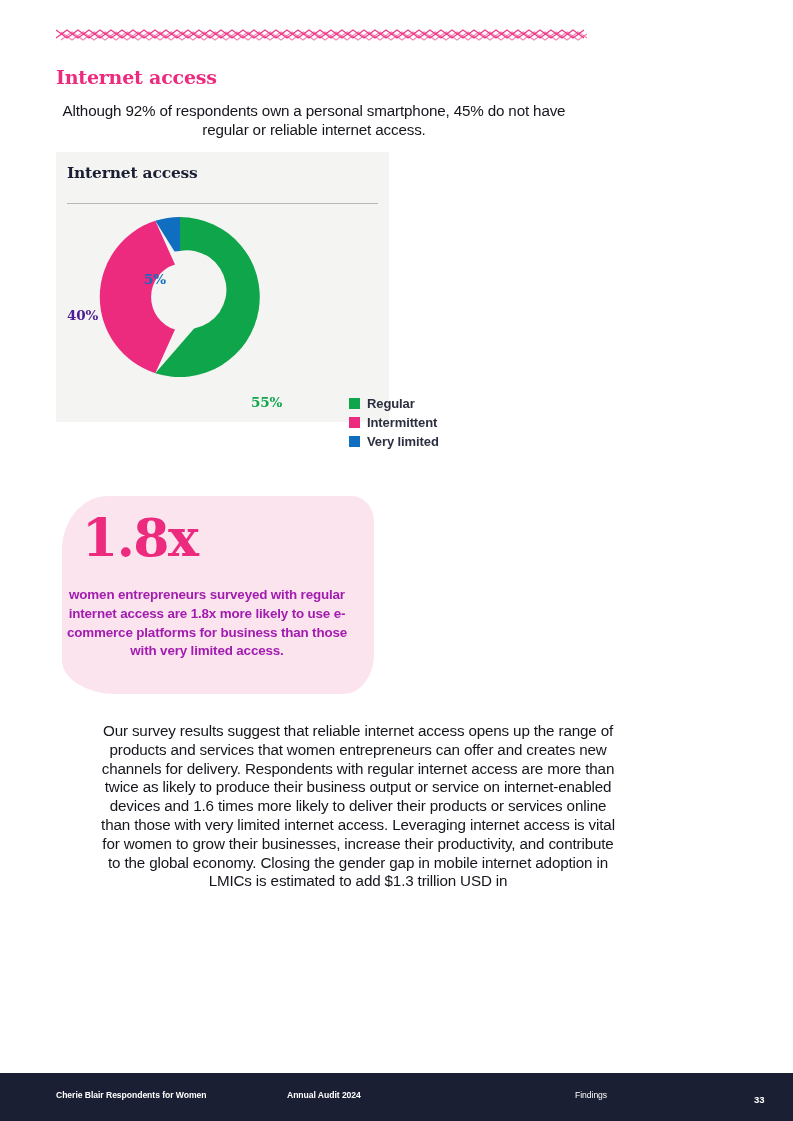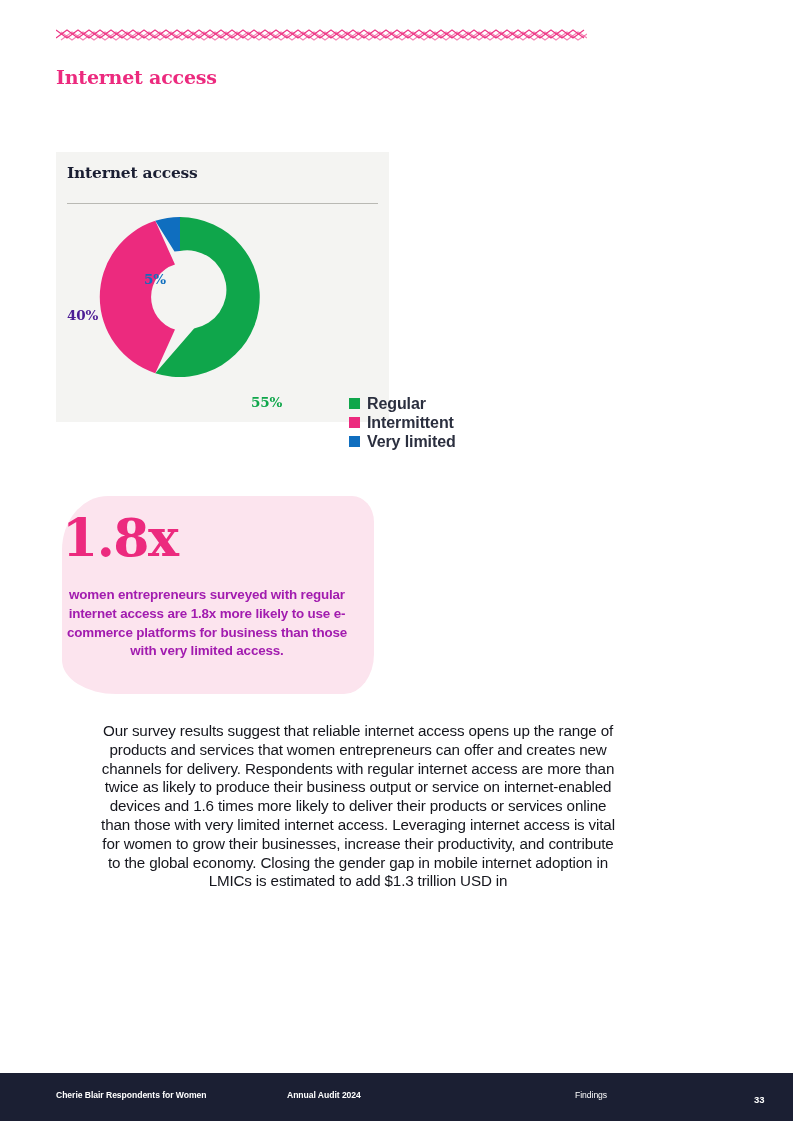--- a/index.html
+++ b/index.html
@@ -91,21 +91,21 @@
     display:flex;
     align-items:center;
     height:19px;
   }
   .legend-swatch {
     width:11px; height:11px;
     flex:0 0 11px;
     margin-right:7px;
   }
   .legend-label {
-    font-size:16px;
+    font-size:13px;
     font-weight:700;
     color:#2b2f3f;
     white-space:nowrap;
     letter-spacing:-0.1px;
   }
 
   
   .mid-para {
     position:absolute;
     left:56px; top:440px;
@@ -119,21 +119,21 @@
   
   .stat-blob {
     position:absolute;
     left:62px; top:496px;
     width:312px; height:198px;
     background:#fce4ee;
     border-radius:46px 22px 30px 54px / 54px 26px 40px 34px;
   }
   .stat-figure {
     position:absolute;
-    left:0; top:10px;
+    left:20px; top:10px;
     font-family:"DejaVu Serif", serif;
     font-weight:700;
     font-size:52px;
     line-height:64px;
     color:#ec2a7e;
     letter-spacing:-1.5px;
   }
   .stat-text {
     position:absolute;
     left:0; top:90px;
@@ -189,20 +189,21 @@
         <polyline points="0,12 11,4 22,12 33,4 44,12 55,4 66,12 77,4 88,12 99,4 110,12 121,4 132,12 143,4 154,12 165,4 176,12 187,4 198,12 209,4 220,12 231,4 242,12 253,4 264,12 275,4 286,12 297,4 308,12 319,4 330,12 341,4 352,12 363,4 374,12 385,4 396,12 407,4 418,12 429,4 440,12 451,4 462,12 473,4 484,12 495,4 506,12 517,4 528,12"></polyline>
         <polyline points="0,4 11,12 22,4 33,12 44,4 55,12 66,4 77,12 88,4 99,12 110,4 121,12 132,4 143,12 154,4 165,12 176,4 187,12 198,4 209,12 220,4 231,12 242,4 253,12 264,4 275,12 286,4 297,12 308,4 319,12 330,4 341,12 352,4 363,12 374,4 385,12 396,4 407,12 418,4 429,12 440,4 451,12 462,4 473,12 484,4 495,12 506,4 517,12 528,4"></polyline>
         <polyline points="5,14 16,6 27,14 38,6 49,14 60,6 71,14 82,6 93,14 104,6 115,14 126,6 137,14 148,6 159,14 170,6 181,14 192,6 203,14 214,6 225,14 236,6 247,14 258,6 269,14 280,6 291,14 302,6 313,14 324,6 335,14 346,6 357,14 368,6 379,14 390,6 401,14 412,6 423,14 434,6 445,14 456,6 467,14 478,6 489,14 500,6 511,14 522,6 531,12" opacity="0.6"></polyline>
         <polyline points="5,6 16,14 27,6 38,14 49,6 60,14 71,6 82,14 93,6 104,14 115,6 126,14 137,6 148,14 159,6 170,14 181,6 192,14 203,6 214,14 225,6 236,14 247,6 258,14 269,6 280,14 291,6 302,14 313,6 324,14 335,6 346,14 357,6 368,14 379,6 390,14 401,6 412,14 423,6 434,14 445,6 456,14 467,6 478,14 489,6 500,14 511,6 522,14 531,8" opacity="0.6"></polyline>
       </g>
     </svg>
   </div>
 
   <h1 class="section-heading">Internet access</h1>
 
+  <p class="intro-para">Although 92% of respondents own a personal smartphone, 45% do not have regular or reliable internet access.</p>
 
   <div class="chart-card">
     <div class="chart-card-title">Internet access</div>
     <div class="chart-divider"></div>
 
     <div class="donut-wrap">
       <svg class="donut-svg" width="190" height="190" viewBox="0 0 190 190" aria-hidden="true">
 
         <path fill="#0fa64b" d="M 95 15 A 80 80 0 1 1 70.28 171.16 L 109.11 126.48 A 34 34 0 1 0 95 49 Z"></path>
 

